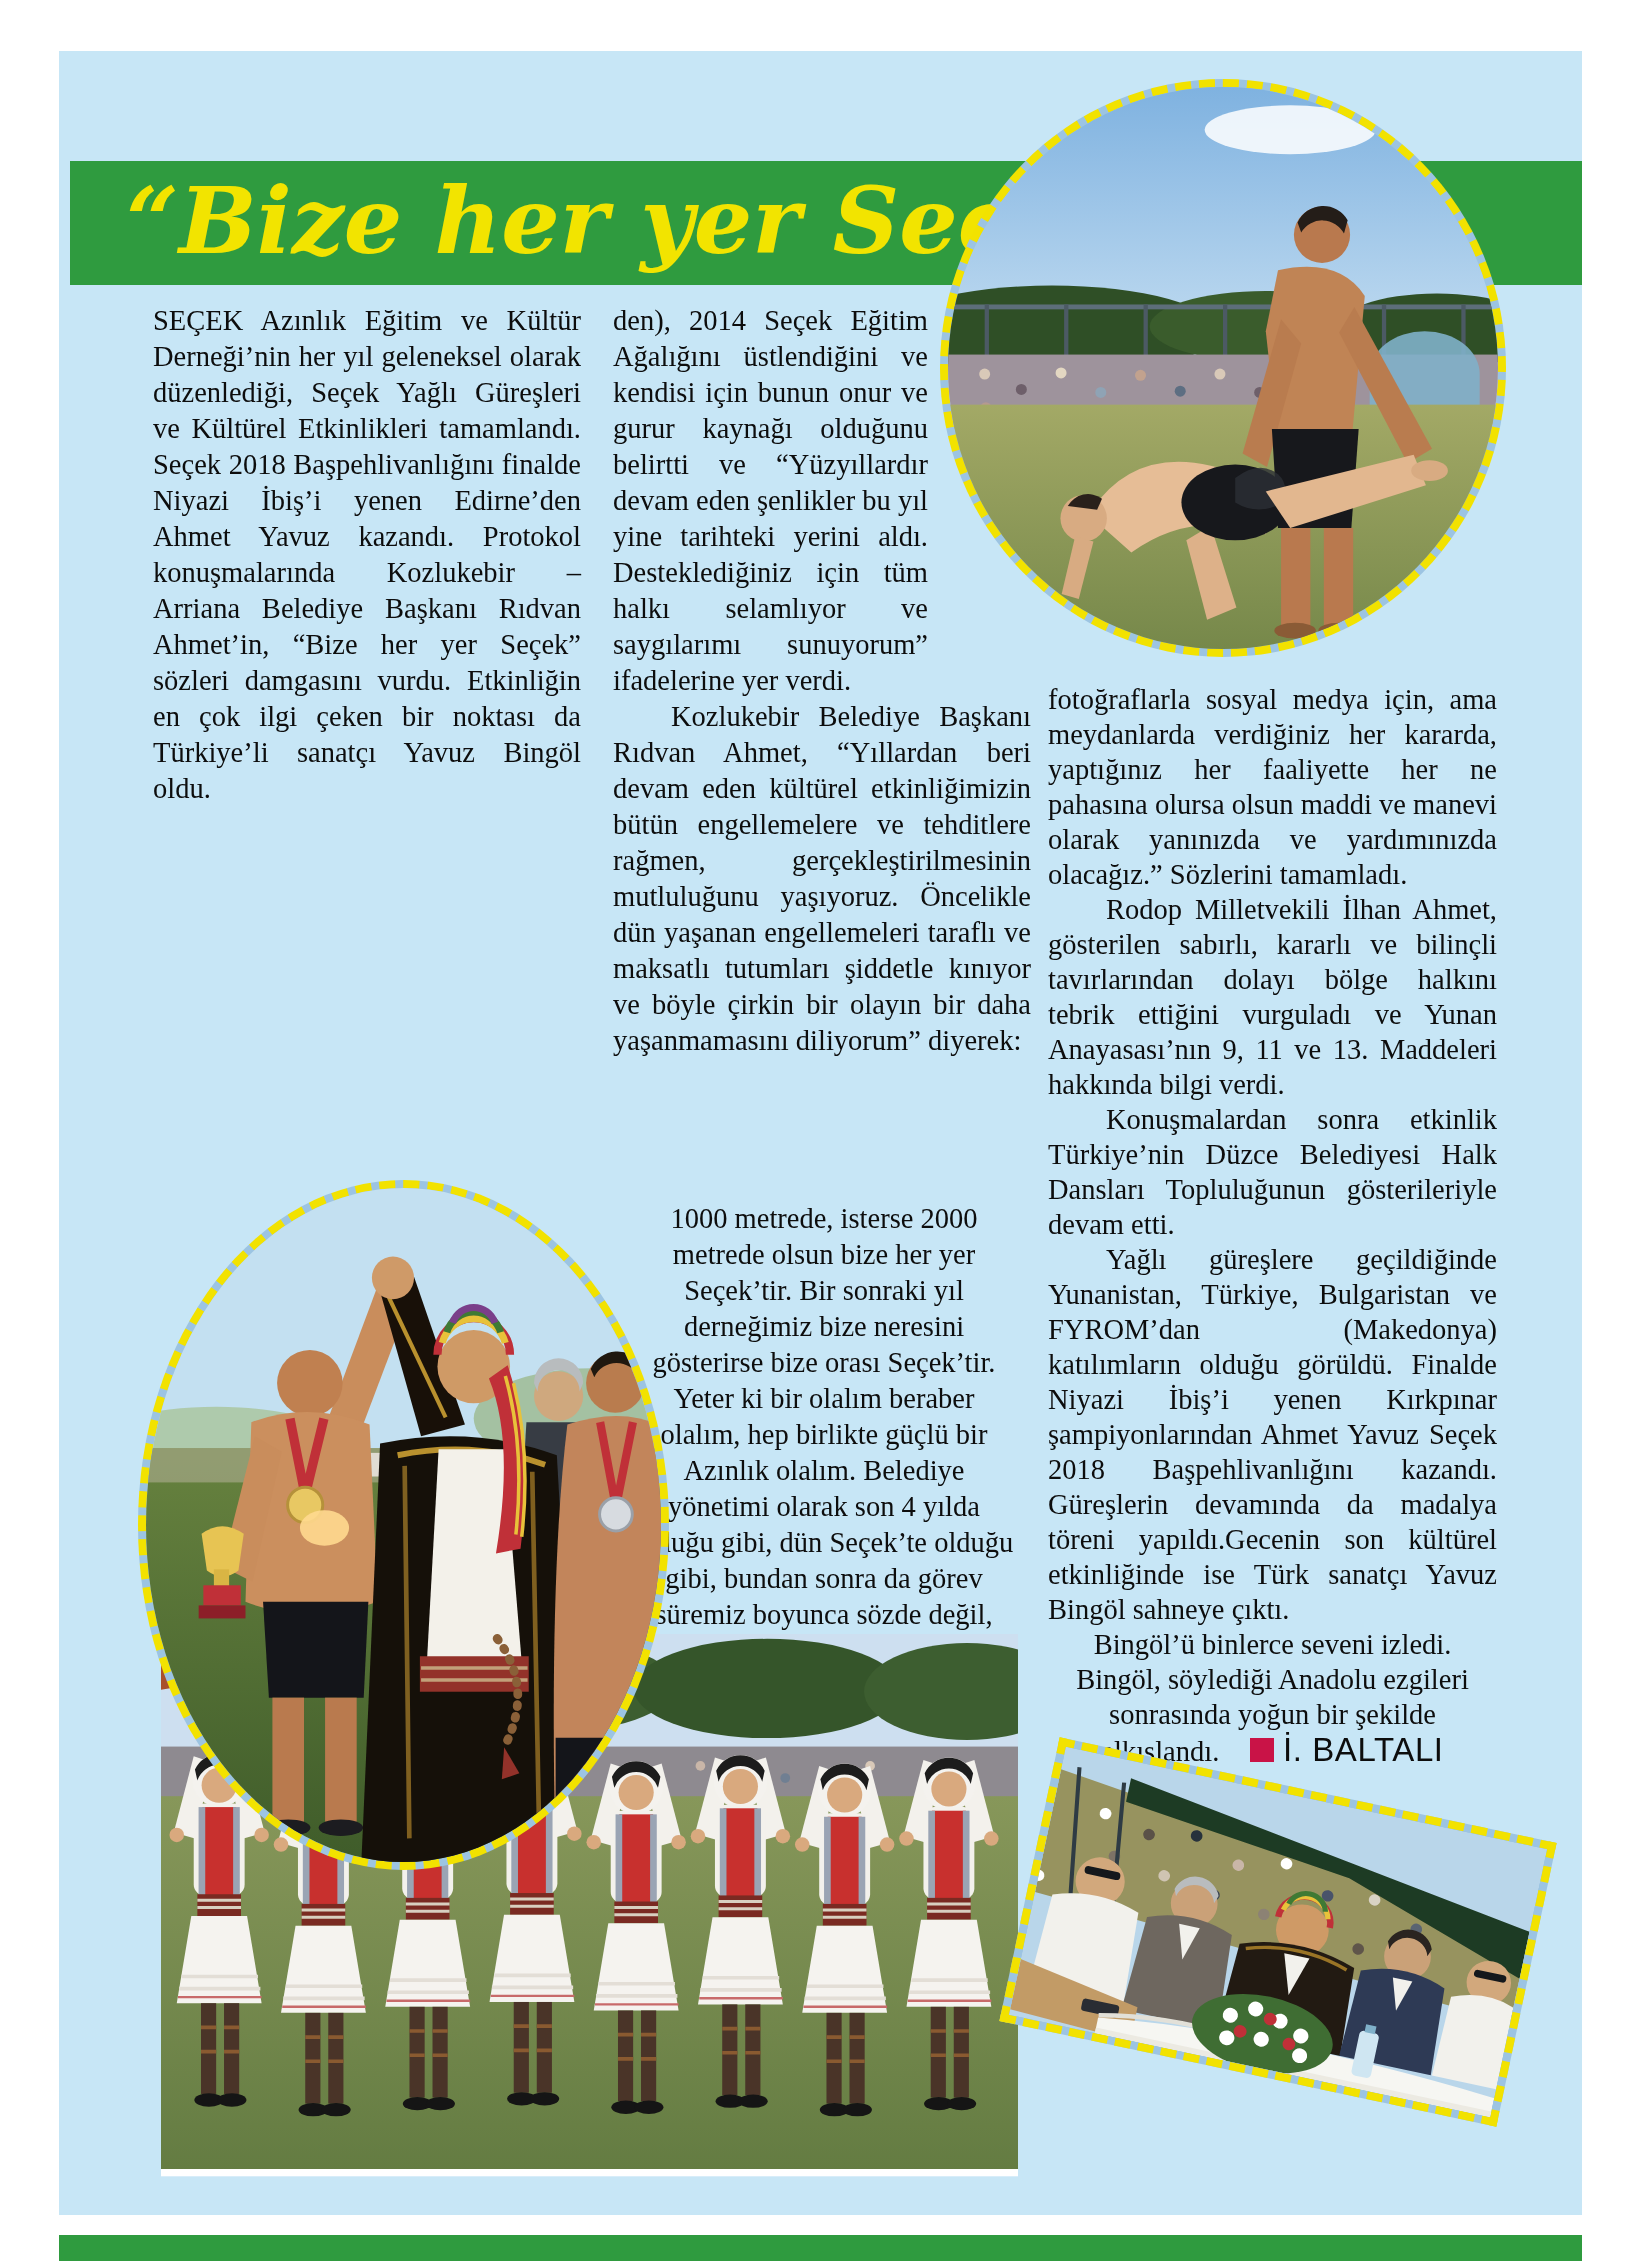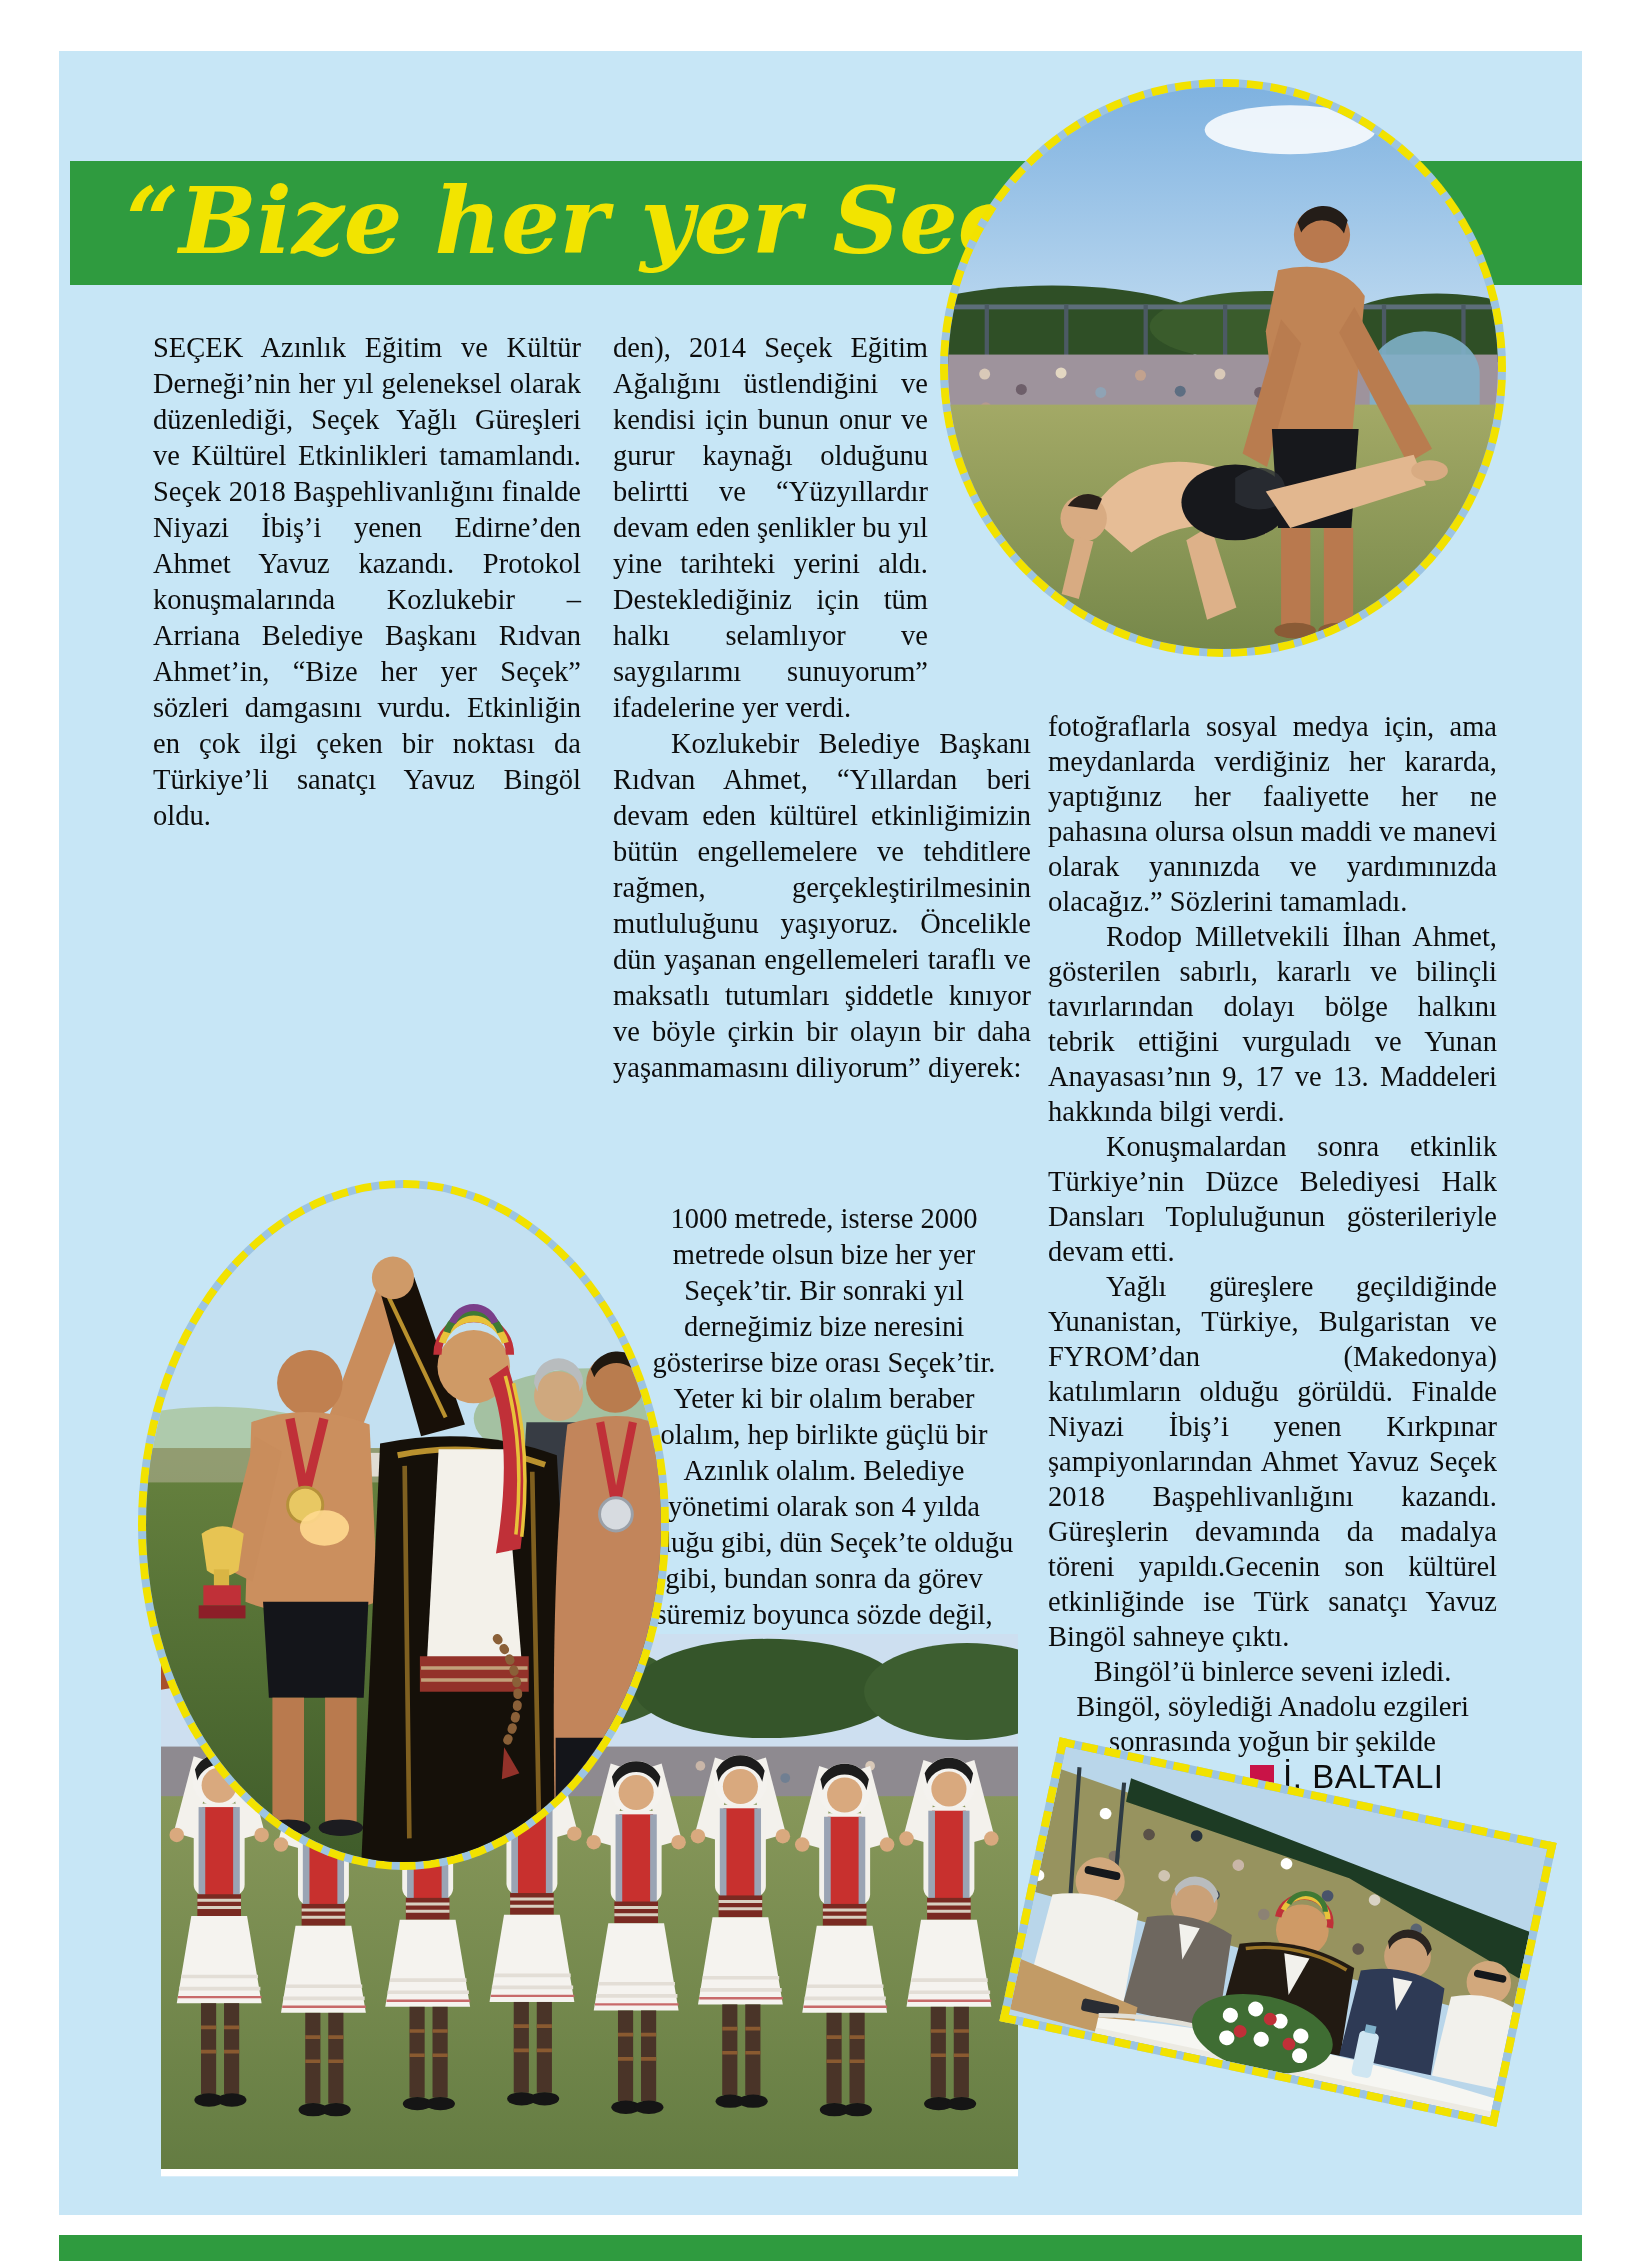--- a/index.html
+++ b/index.html
@@ -7,21 +7,21 @@
         font-family:"Liberation Serif","DejaVu Serif",serif;color:#0d0d0d;}
   #paper{position:absolute;left:59px;top:51px;width:1523px;height:2164px;background:#c7e6f6;}
   #banner{position:absolute;left:70px;top:161px;width:1512px;height:124px;background:#2f9b3f;z-index:1;}
   #title{position:absolute;left:126px;top:159px;width:981px;height:127px;z-index:2;
          font-family:"DejaVu Serif","Liberation Serif",serif;font-style:italic;font-weight:700;
          font-size:92px;line-height:124px;color:#f2e400;white-space:nowrap;}
   #footer-bar{position:absolute;left:59px;top:2235px;width:1523px;height:26px;background:#2f9b3f;z-index:1;}
 
   .col{position:absolute;z-index:2;font-size:28.5px;line-height:36px;text-align:justify;}
   .col p{margin:0;text-indent:58px;}
-  .col p.ni{text-indent:0;margin-top:27px;}
+  .col p.ni{text-indent:0;}
   #col1{left:153px;top:303px;width:428px;}
   #col2{left:613px;top:303px;width:418px;}
   #col2 .wrapblock{float:right;width:103px;height:356px;}
   #col2tail{left:630px;top:1201px;width:388px;text-align:center;}
   #col2tail p{text-indent:0;}
   #col3{left:1048px;top:682px;width:449px;line-height:35px;}
   #col3 p.center{text-align:center;text-indent:0;}
 
   .byline{font-family:"Liberation Sans","DejaVu Sans",sans-serif;font-weight:400;font-size:33px;
           white-space:nowrap;letter-spacing:0.6px;}
@@ -52,21 +52,21 @@
     <div class="wrapblock"></div>
     <p class="ni">den), 2014 Seçek Eğitim Ağalığını üstlendiğini ve kendisi için bunun onur ve gurur kaynağı olduğunu belirtti ve “Yüzyıllardır devam eden şenlikler bu yıl yine tarihteki yerini aldı. Desteklediğiniz için tüm halkı selamlıyor ve saygılarımı sunuyorum” ifadelerine yer verdi.</p>
     <p>Kozlukebir Belediye Başkanı Rıdvan Ahmet, “Yıllardan beri devam eden kültürel etkinliğimizin bütün engellemelere ve tehditlere rağmen, gerçekleştirilmesinin mutluluğunu yaşıyoruz. Öncelikle dün yaşanan engellemeleri taraflı ve maksatlı tutumları şiddetle kınıyor ve böyle çirkin bir olayın bir daha yaşanmamasını diliyorum” diyerek:</p>
   </div>
   <div id="col2tail" class="col">
     <p>1000 metrede, isterse 2000 metrede olsun bize her yer Seçek’tir. Bir sonraki yıl derneğimiz bize neresini gösterirse bize orası Seçek’tir. Yeter ki bir olalım beraber olalım, hep birlikte güçlü bir Azınlık olalım. Belediye yönetimi olarak son 4 yılda olduğu gibi, dün Seçek’te olduğu gibi, bundan sonra da görev süremiz boyunca sözde değil, özde</p>
   </div>
 
   <div id="col3" class="col">
     <p class="ni">fotoğraflarla sosyal medya için, ama meydanlarda verdiğiniz her kararda, yaptığınız her faaliyette her ne pahasına olursa olsun maddi ve manevi olarak yanınızda ve yardımınızda olacağız.” Sözlerini tamamladı.</p>
-    <p>Rodop Milletvekili İlhan Ahmet, gösterilen sabırlı, kararlı ve bilinçli tavırlarından dolayı bölge halkını tebrik ettiğini vurguladı ve Yunan Anayasası’nın 9, 17 ve 13. Maddeleri hakkında bilgi verdi.</p>
+    <p>Rodop Milletvekili İlhan Ahmet, gösterilen sabırlı, kararlı ve bilinçli tavırlarından dolayı bölge halkını tebrik ettiğini vurguladı ve Yunan Anayasası’nın 9, 11 ve 13. Maddeleri hakkında bilgi verdi.</p>
     <p>Konuşmalardan sonra etkinlik Türkiye’nin Düzce Belediyesi Halk Dansları Topluluğunun gösterileriyle devam etti.</p>
     <p>Yağlı güreşlere geçildiğinde Yunanistan, Türkiye, Bulgaristan ve FYROM’dan (Makedonya) katılımların olduğu görüldü. Finalde Niyazi İbiş’i yenen Kırkpınar şampiyonlarından Ahmet Yavuz Seçek 2018 Başpehlivanlığını kazandı. Güreşlerin devamında da madalya töreni yapıldı.Gecenin son kültürel etkinliğinde ise Türk sanatçı Yavuz Bingöl sahneye çıktı.</p>
     <p class="center">
       <span>Bingöl’ü binlerce seveni izledi. Bingöl, söylediği Anadolu ezgileri sonrasında yoğun bir şekilde alkışlandı.</span>
       <span class="byline"><span class="sq"></span><span>İ. BALTALI</span></span>
     </p>
   </div>
 
   <div id="photo-wrestling" class="photo">
     <svg viewBox="0 0 900 920" preserveAspectRatio="none">

